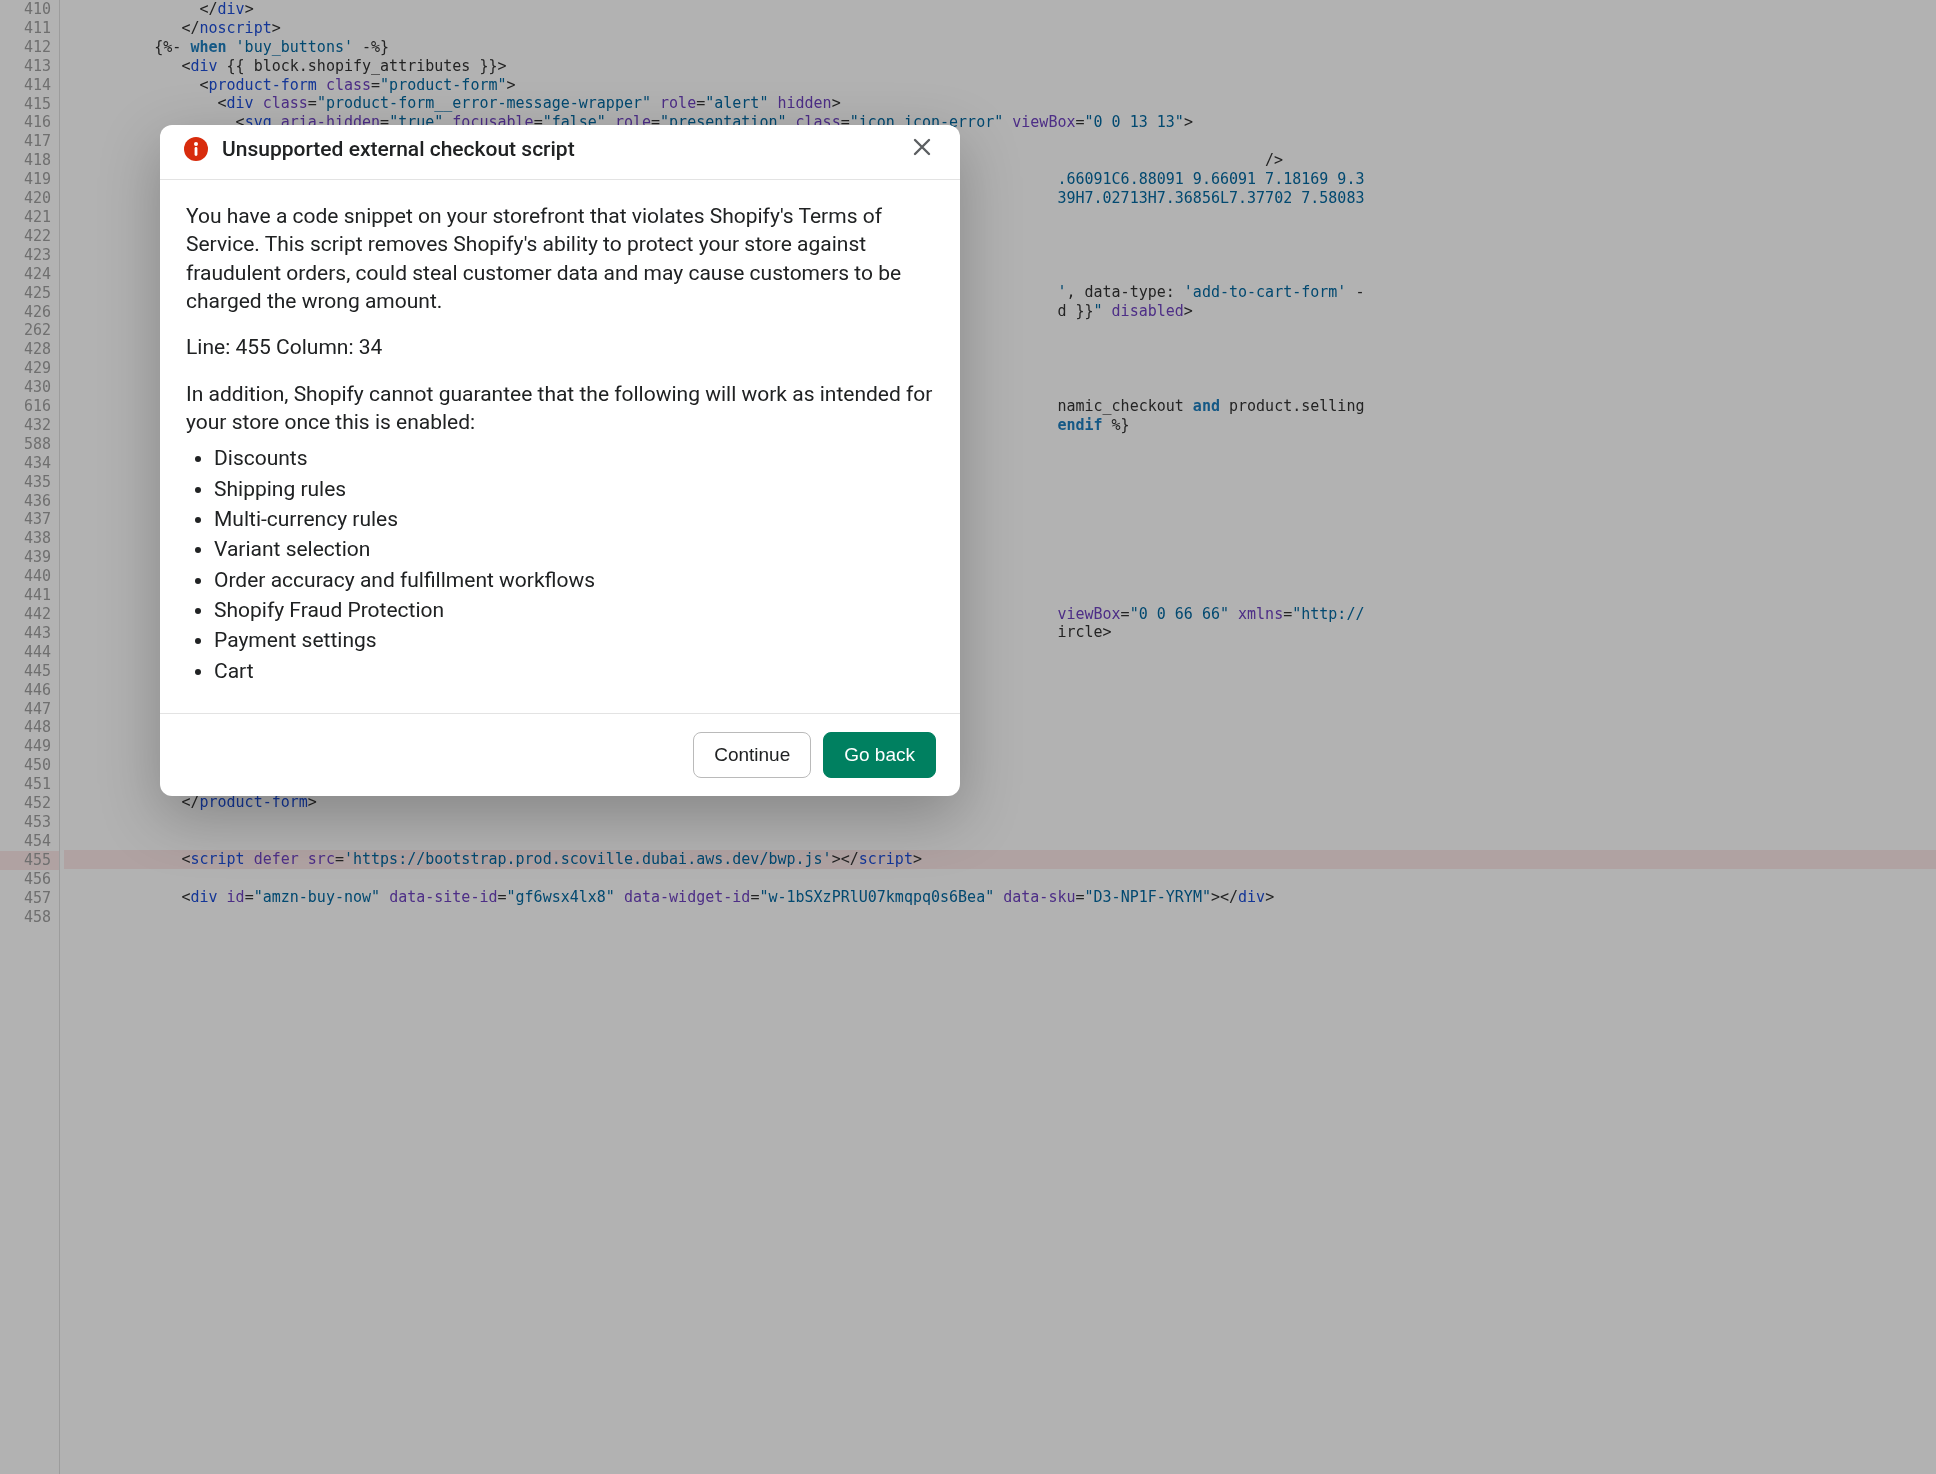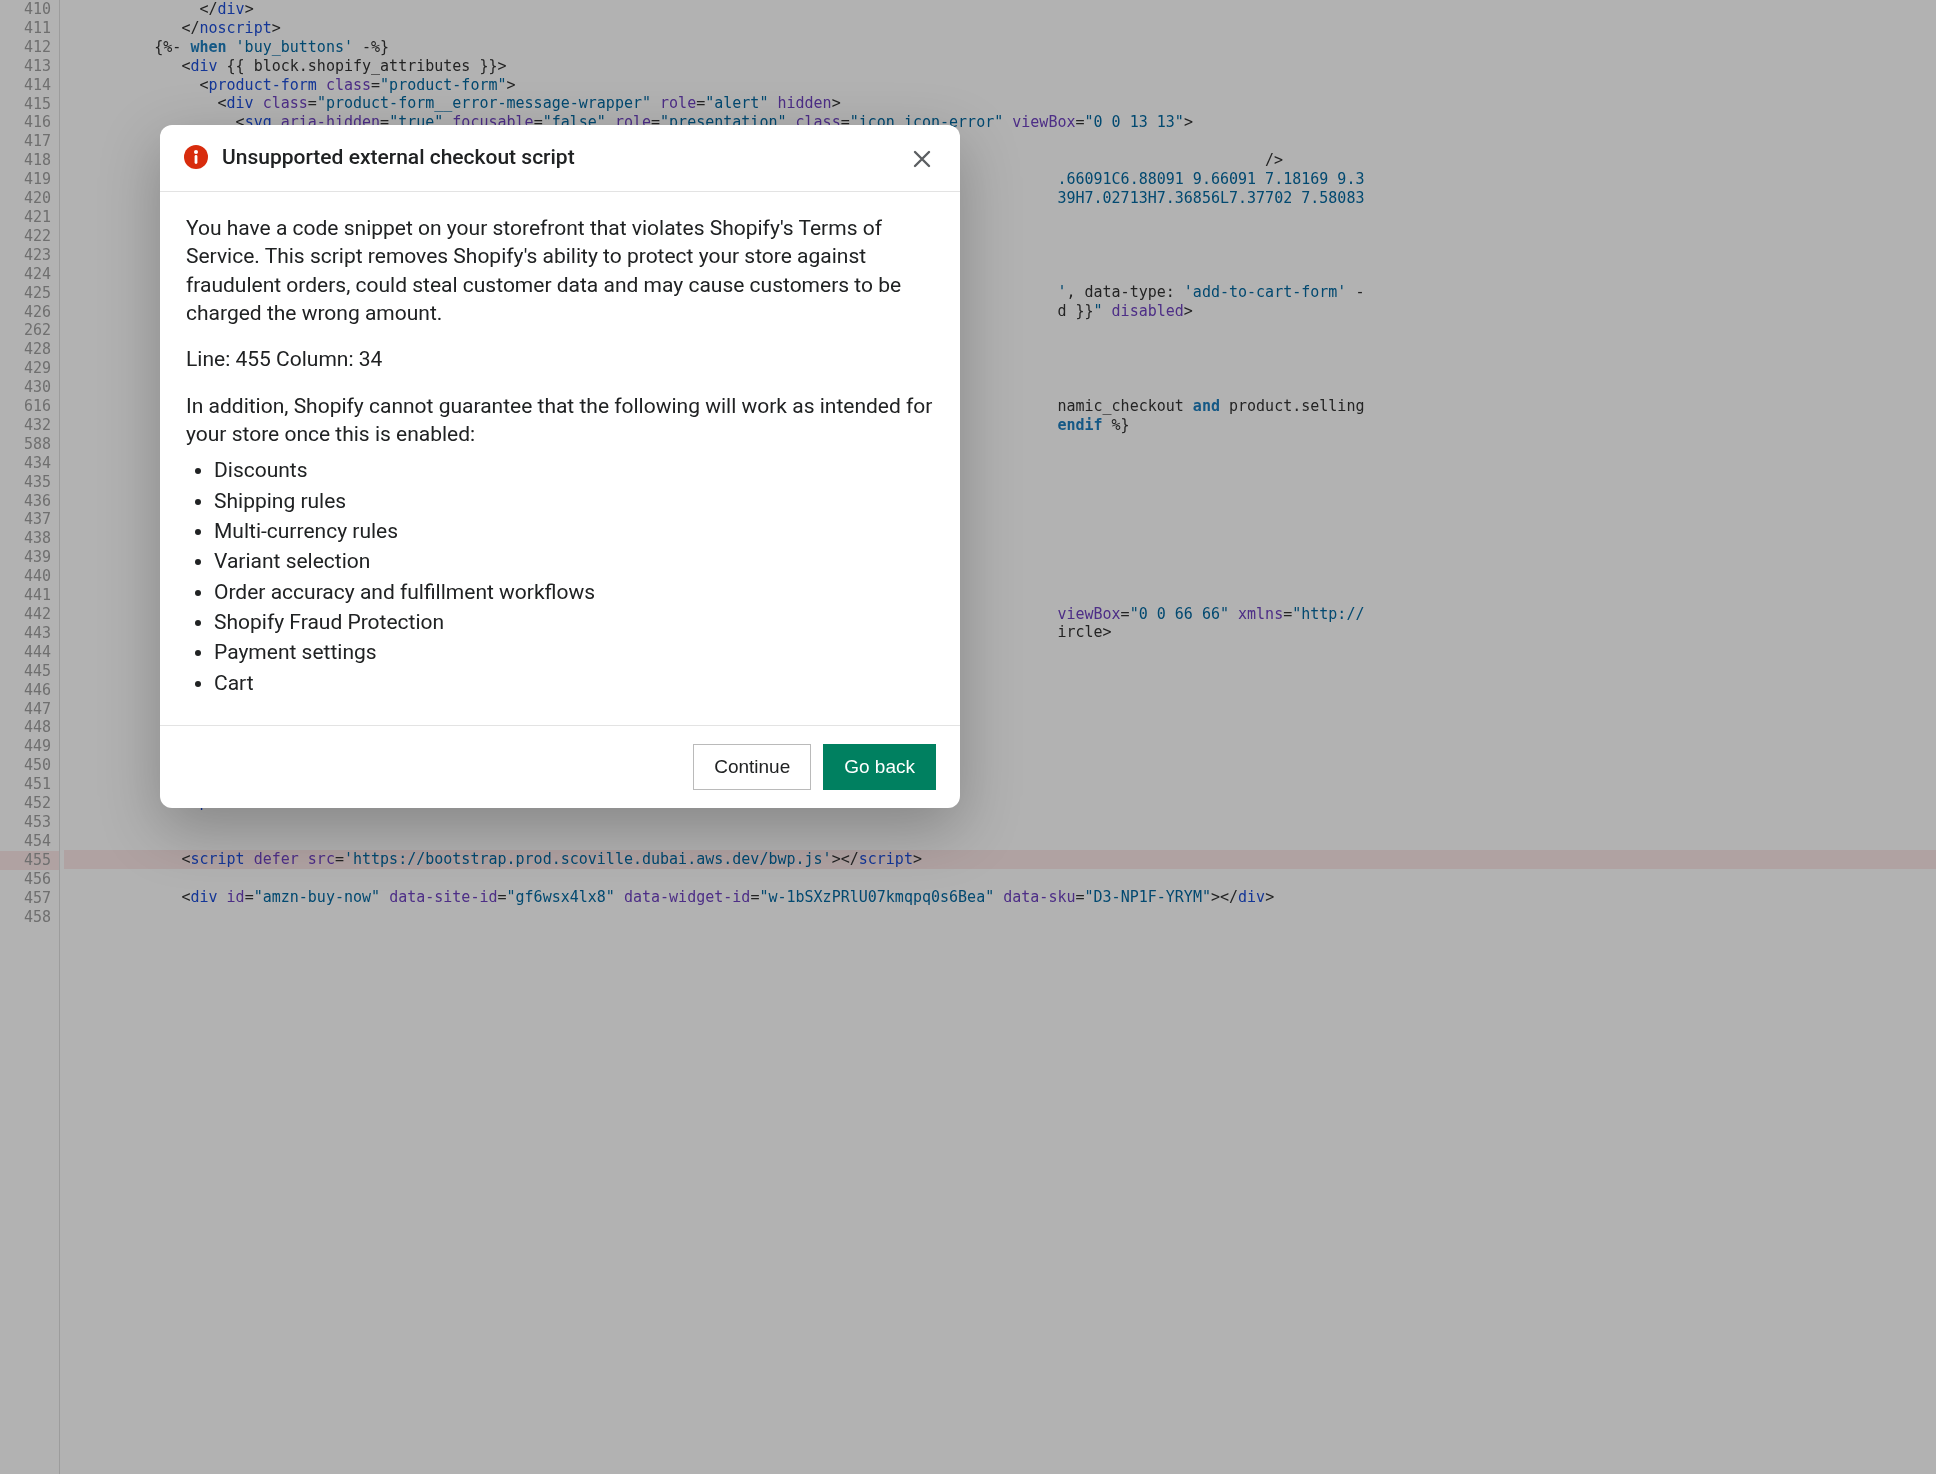--- a/index.html
+++ b/index.html
@@ -66,22 +66,22 @@
     top: 125px;
     width: 800px;
     background: #ffffff;
     border-radius: 12px;
     box-shadow: 0 20px 60px rgba(0,0,0,0.25);
     overflow: hidden;
     font-family: -apple-system, BlinkMacSystemFont, "Segoe UI", Roboto, sans-serif;
   }
   .modal-header {
     display: flex;
-    align-items: flex-start;
-    padding: 20px 24px 18px 24px;
+    align-items: flex-end;
+    padding: 8px 24px 18px 24px;
     border-bottom: 1px solid #e3e3e3;
   }
   .modal-header .icon-wrap {
     width: 24px; height: 24px;
     background: #d82c0d;
     border-radius: 50%;
     display: flex; align-items: center; justify-content: center;
     margin-right: 14px;
     flex-shrink: 0;
   }
@@ -111,21 +111,21 @@
   .modal-footer {
     border-top: 1px solid #e3e3e3;
     padding: 18px 24px;
     display: flex;
     justify-content: flex-end;
     gap: 12px;
   }
   .btn {
     font-size: 19px;
     padding: 11px 20px;
-    border-radius: 0;
+    border-radius: 8px;
     cursor: pointer;
     font-weight: 450;
   }
   .btn-secondary {
     background: #ffffff;
     border: 1px solid #bababa;
     color: #202223;
   }
   .btn-primary {
     background: #008060;

